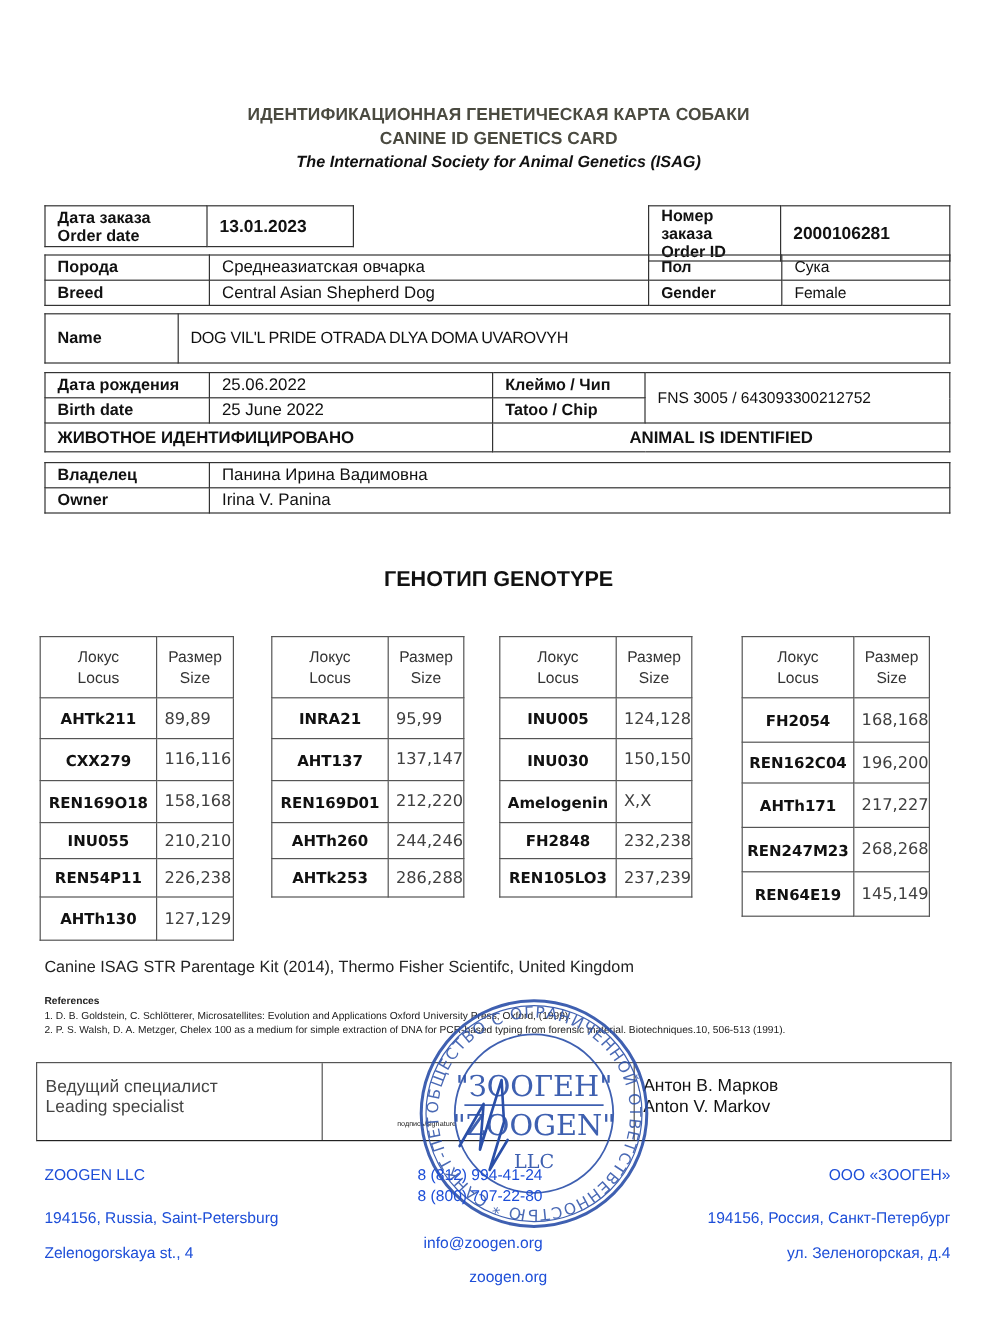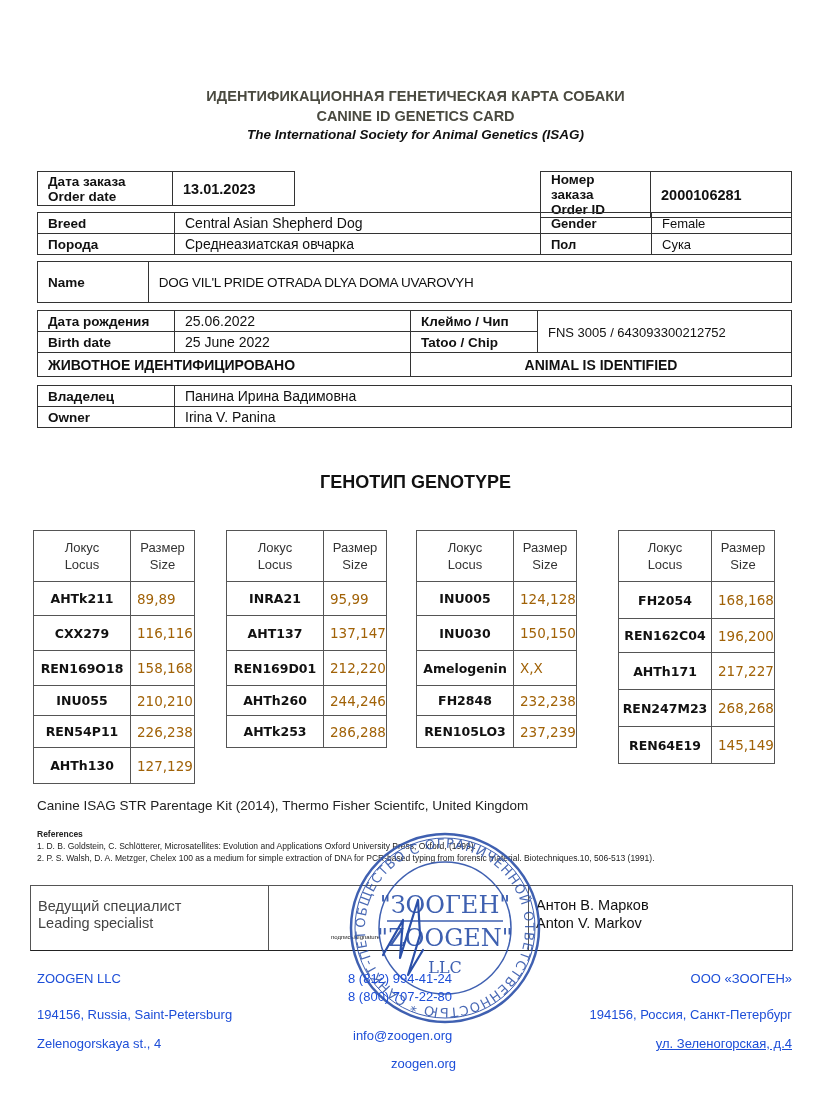--- a/index.html
+++ b/index.html
@@ -16,21 +16,21 @@
   table.box td { border: 1.5px solid #333; padding: 0 10px; vertical-align: middle; }
   .lbl { font-weight: bold; font-size: 13.5px; color: #111; }
   .val { font-size: 14px; color: #111; }
   .narrow { font-family: "Liberation Sans Narrow", "Liberation Sans", sans-serif; }
 
   
   .gt { position: absolute; border-collapse: collapse; background: #fff; }
   .gt td { border: 1.5px solid #555; text-align: center; vertical-align: middle; }
   .gt .th { font-size: 13px; color: #333; line-height: 17px; padding: 8px 0; }
   .gt .locus { font-weight: bold; font-size: 12.5px; color: #111; font-family: "DejaVu Sans", sans-serif; }
-  .gt .size { font-size: 13.5px; color: #a16207; text-align: left; padding-left: 6px; font-family: "DejaVu Sans", sans-serif; }
+  .gt .size { font-size: 13.5px; color: #404040; text-align: left; padding-left: 6px; font-family: "DejaVu Sans", sans-serif; }
 
   .kit { left: 37px; top: 798px; font-size: 13.5px; color: #222; }
   .refs-title { left: 37px; top: 829px; font-size: 8.5px; font-weight: bold; color: #222; }
   .ref { left: 37px; font-size: 8.5px; color: #222; white-space: nowrap; }
 
   .foot { font-size: 13px; color: #1d4ed8; white-space: nowrap; }
 
   .stamp { left: 345px; top: 828px; width: 200px; height: 200px; }
 </style>
 </head>
@@ -60,30 +60,30 @@
       <div class="lbl">Order ID</div>
     </td>
     <td><span class="lbl" style="font-size:14.5px;">2000106281</span></td>
   </tr>
 </tbody>
   </table>
 
 <table class="box" style="left:37px; top:212px; width:755px; height:42px;">
   <tbody>
       <tr style="height:21px;">
+    <td style="width:137px;"><span class="lbl">Порода</span></td>
+    <td style="width:366px;"><span class="val">Среднеазиатская овчарка</span></td>
+    <td style="width:111px;"><span class="lbl" style="font-size:13px;">Пол</span></td>
+    <td><span class="val" style="font-size:13px;">Сука</span></td>
+  </tr>
+  <tr style="height:21px;">
     <td><span class="lbl">Breed</span></td>
     <td><span class="val">Central Asian Shepherd Dog</span></td>
     <td><span class="lbl" style="font-size:13px;">Gender</span></td>
     <td><span class="val" style="font-size:13px;">Female</span></td>
-  </tr>
-  <tr style="height:21px;">
-    <td style="width:137px;"><span class="lbl">Порода</span></td>
-    <td style="width:366px;"><span class="val">Среднеазиатская овчарка</span></td>
-    <td style="width:111px;"><span class="lbl" style="font-size:13px;">Пол</span></td>
-    <td><span class="val" style="font-size:13px;">Сука</span></td>
   </tr>
 </tbody>
   </table>
 
 <table class="box" style="left:37px; top:261px; width:755px; height:42px;">
   <tbody>
   <tr style="height:21px;">
     <td><span class="lbl narrow">Name</span></td>
     <td><span class="val narrow" style="font-size:13.5px; letter-spacing:-0.3px;">DOG VIL'L PRIDE OTRADA DLYA DOMA UVAROVYH</span></td>
   </tr>
@@ -312,13 +312,13 @@
 <div class="abs foot narrow" style="left:37px; top:1007px;">194156, Russia, Saint-Petersburg</div>
 <div class="abs foot narrow" style="left:37px; top:1036px;">Zelenogorskaya st., 4</div>
 
 <div class="abs foot narrow" style="left:348px; top:971px;">8 (812) 994-41-24</div>
 <div class="abs foot narrow" style="left:348px; top:989px;">8 (800) 707-22-80</div>
 <div class="abs foot narrow" style="left:353px; top:1028px;">info@zoogen.org</div>
 <div class="abs foot narrow" style="left:391px; top:1056px;">zoogen.org</div>
 
 <div class="abs foot narrow" style="right:39px; top:971px; text-align:right;">ООО «ЗООГЕН»</div>
 <div class="abs foot narrow" style="right:39px; top:1007px; text-align:right;">194156, Россия, Санкт-Петербург</div>
-<div class="abs foot narrow" style="right:39px; top:1036px; text-align:left;text-decoration:underline;">ул. Зеленогорская, д.4</div>
+<div class="abs foot narrow" style="right:39px; top:1036px; text-align:left;">ул. Зеленогорская, д.4</div>
 
 </body></html>

